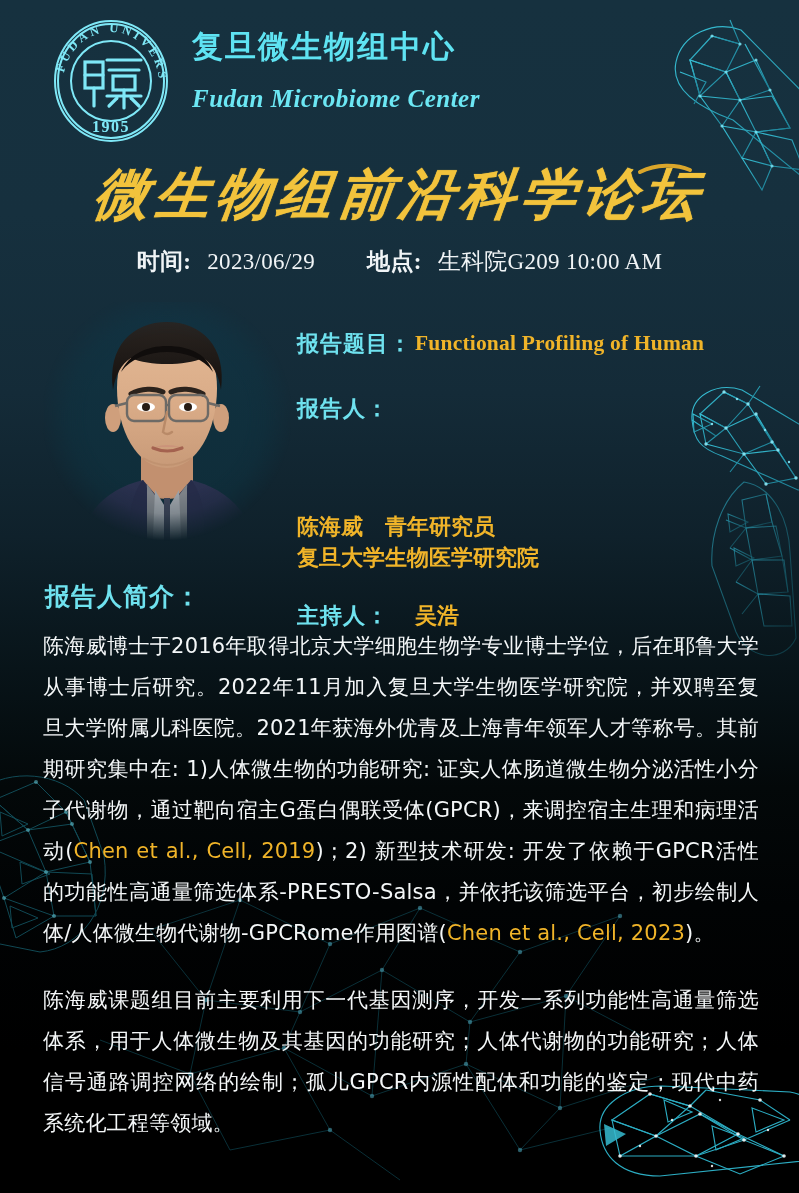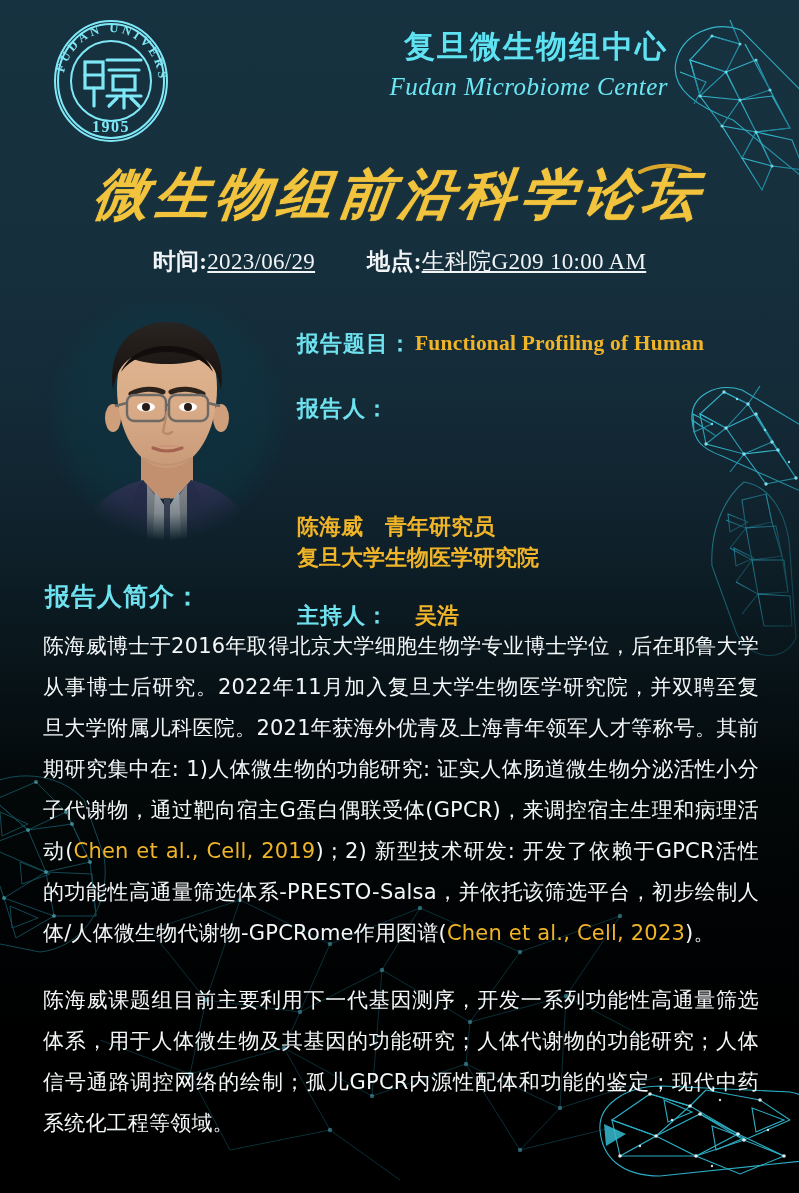--- a/index.html
+++ b/index.html
@@ -21,51 +21,51 @@
         #000000 88%,
         #000000 100%);
   }
   
   .deco{position:absolute;pointer-events:none;}
   .deco svg{display:block;overflow:visible;}
 
   
   #header{position:absolute;top:0;left:0;width:799px;height:150px;}
   #seal{position:absolute;left:45px;top:18px;width:132px;height:126px;}
-  #center-title-wrap{position:absolute;left:218px;top:28px;width:450px;text-align:right;}
+  #center-title-wrap{position:absolute;left:192px;top:28px;width:450px;text-align:left;}
   #cn-center-name{
     font-family:"Liberation Sans","DejaVu Sans",sans-serif;
     font-weight:bold;font-size:31px;letter-spacing:2px;
     color:#5fe3f2;line-height:1.2;
   }
   #en-center-name{
     font-family:"Liberation Serif","DejaVu Serif",serif;
-    font-style:italic;font-weight:normal;font-size:25px;letter-spacing:.5px;
-    color:#6ce7f4;margin-top:8px;
+    font-style:italic;font-weight:bold;font-size:25px;letter-spacing:.5px;
+    color:#6ce7f4;margin-top:20px;
   }
 
   
   #forum-title{
     position:absolute;top:158px;left:0;width:799px;text-align:center;
     font-family:"DejaVu Serif","Liberation Serif",serif;
     font-style:italic;font-weight:bold;
     font-size:55px;letter-spacing:6px;
     color:#f2c33c;
     text-shadow:0 0 1px #f2c33c;
     transform:skewX(-7deg);
   }
 
   
   #meta-line{
     position:absolute;top:246px;left:0;width:799px;
     display:flex;justify-content:center;align-items:center;
     color:#f0f4f6;font-size:23px;letter-spacing:.3px;
   }
   #meta-line .meta-label{font-weight:bold;}
-  #meta-line .meta-val{margin-left:0;text-decoration:underline;}
+  #meta-line .meta-val{margin-left:16px;}
   #meta-line .gap{display:inline-block;width:52px;}
 
   
   #portrait{
     position:absolute;left:43px;top:302px;width:248px;height:258px;
     overflow:hidden;
     -webkit-mask-image:radial-gradient(ellipse 52% 50% at 50% 44%, #000 62%, rgba(0,0,0,.82) 76%, rgba(0,0,0,0) 97%);
     mask-image:radial-gradient(ellipse 52% 50% at 50% 44%, #000 62%, rgba(0,0,0,.82) 76%, rgba(0,0,0,0) 97%);
   }
   #portrait svg{display:block;}

